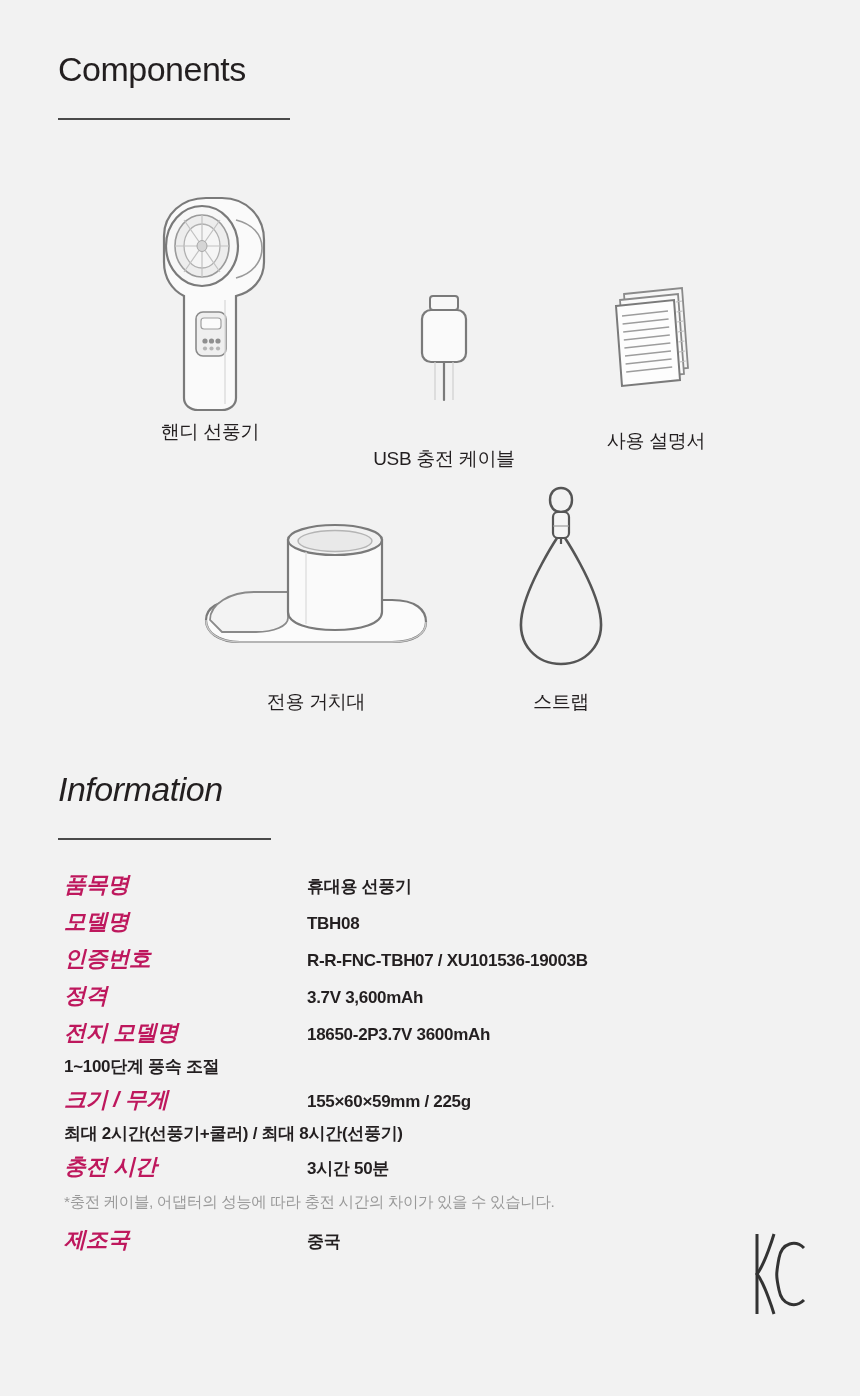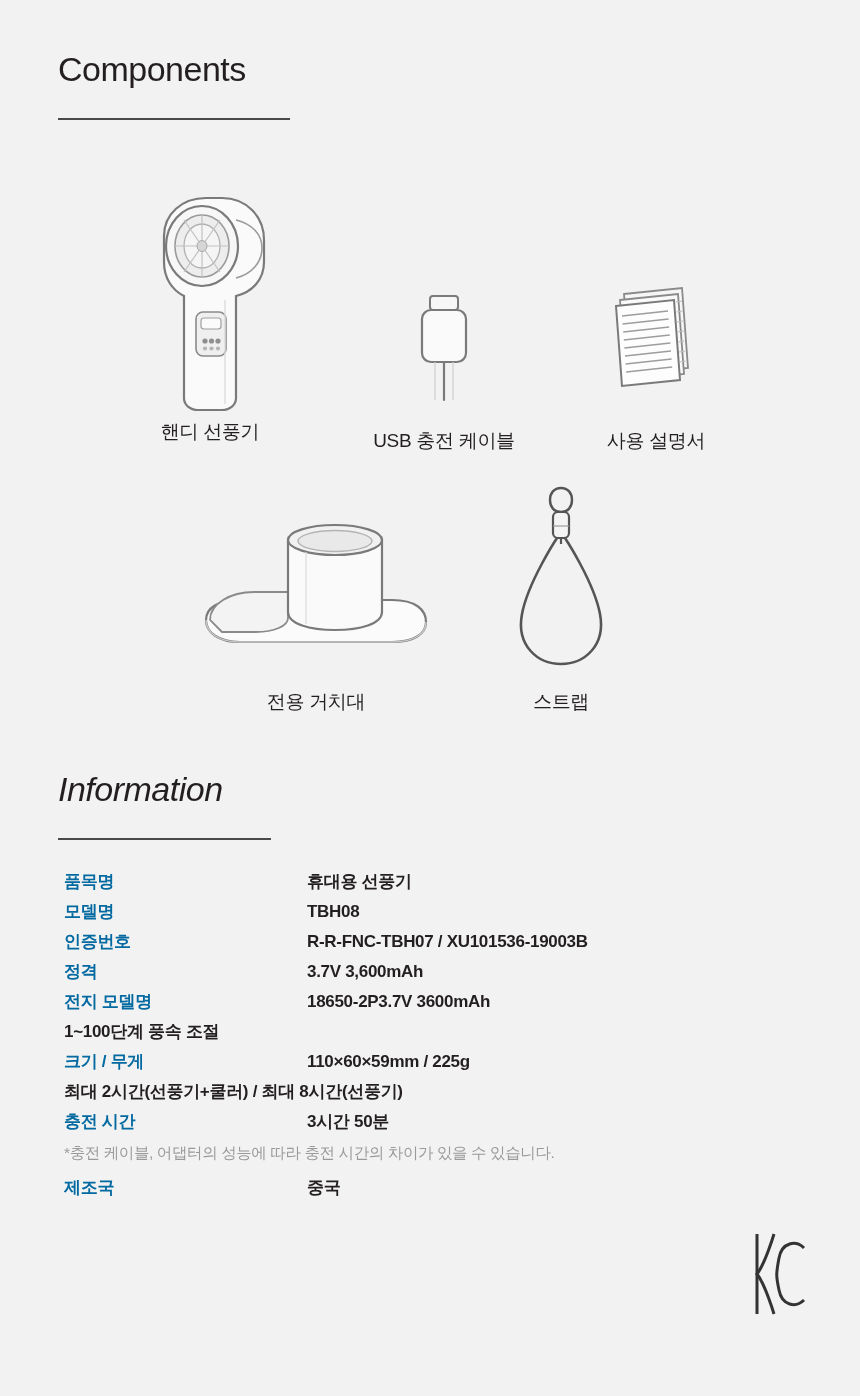--- a/index.html
+++ b/index.html
@@ -58,21 +58,21 @@
   }
 
   
   #comp-fan { left: 118px; top: 190px; width: 184px; }
   #comp-fan .comp-art { width: 184px; height: 225px; }
   #comp-fan .comp-label { margin-top: 4px; }
 
   
   #comp-usb { left: 360px; top: 190px; width: 168px; }
   #comp-usb .comp-art { width: 168px; height: 225px; }
-  #comp-usb .comp-label { margin-top: 13px; }
+  #comp-usb .comp-label { margin-top: 31px; }
 
   
   #comp-manual { left: 570px; top: 190px; width: 172px; }
   #comp-manual .comp-art { width: 172px; height: 225px; }
   #comp-manual .comp-label { margin-top: 13px; }
 
   
   #comp-cradle { left: 196px; top: 500px; width: 240px; }
   #comp-cradle .comp-art { width: 240px; height: 175px; }
   #comp-cradle .comp-label { margin-top: 14px; }
@@ -90,24 +90,25 @@
     width: 740px;
   }
   .info-row {
     display: flex;
     align-items: baseline;
     margin-bottom: 7px;
   }
   .info-key {
     width: 243px;
     flex: 0 0 243px;
-    font-size: 17px;
+    font-size: 22px;
     font-weight: bold;
-    color: #0369a1;
+    color: #be185d;
     letter-spacing: -0.3px;
+    font-style: italic;
   }
   .info-val {
     font-size: 17px;
     font-weight: bold;
     color: #231f20;
     letter-spacing: -0.3px;
   }
   .info-note {
     font-size: 15.5px;
     color: #9a9a9a;
@@ -271,21 +272,21 @@
     </div>
     <div class="info-row">
       <div class="info-key">전지 모델명</div>
       <div class="info-val">18650-2P3.7V 3600mAh</div>
     </div>
     <div class="info-row">
       <div class="info-val">1~100단계 풍속 조절</div>
     </div>
     <div class="info-row">
       <div class="info-key">크기 / 무게</div>
-      <div class="info-val">110×60×59mm / 225g</div>
+      <div class="info-val">155×60×59mm / 225g</div>
     </div>
     <div class="info-row">
       <div class="info-val">최대 2시간(선풍기+쿨러) / 최대 8시간(선풍기)</div>
     </div>
     <div class="info-row">
       <div class="info-key">충전 시간</div>
       <div class="info-val">3시간 50분</div>
     </div>
 
     <div class="info-note">*충전 케이블, 어댑터의 성능에 따라 충전 시간의 차이가 있을 수 있습니다.</div>

